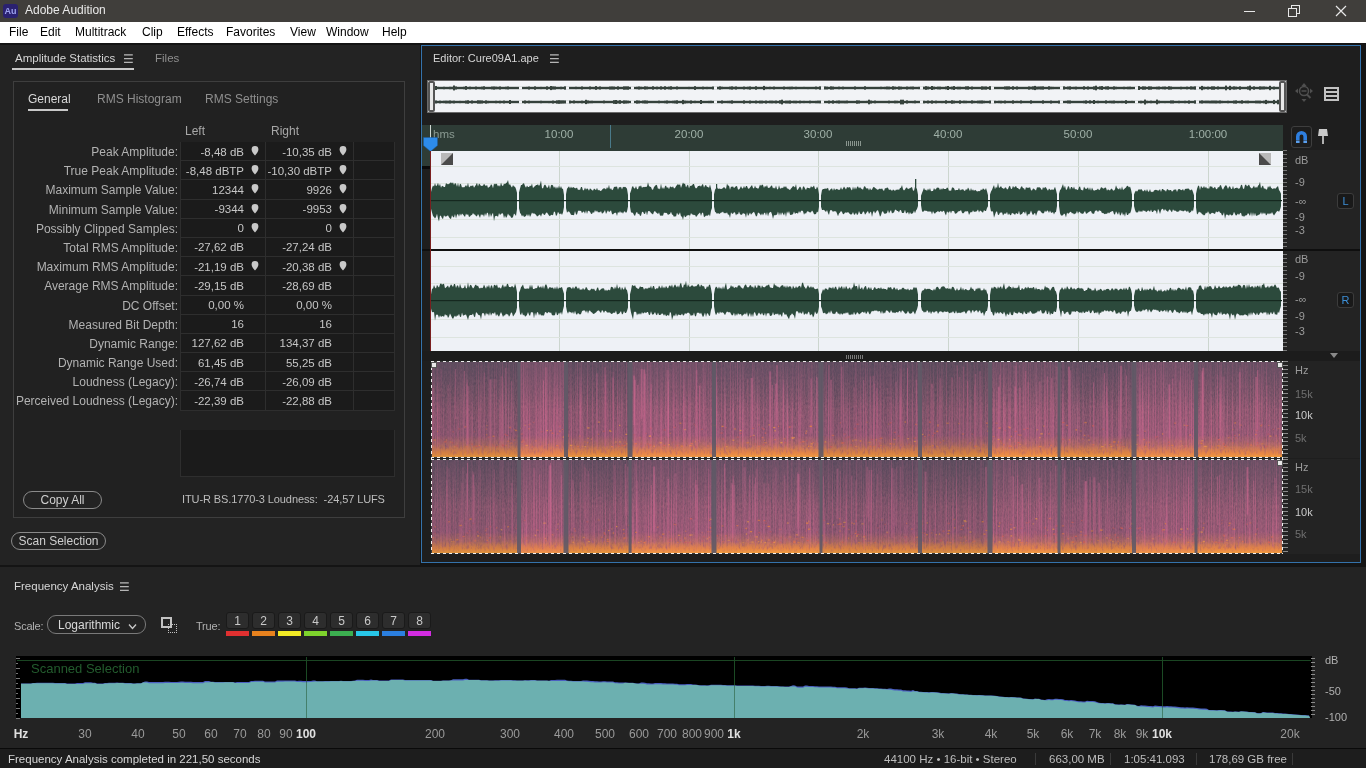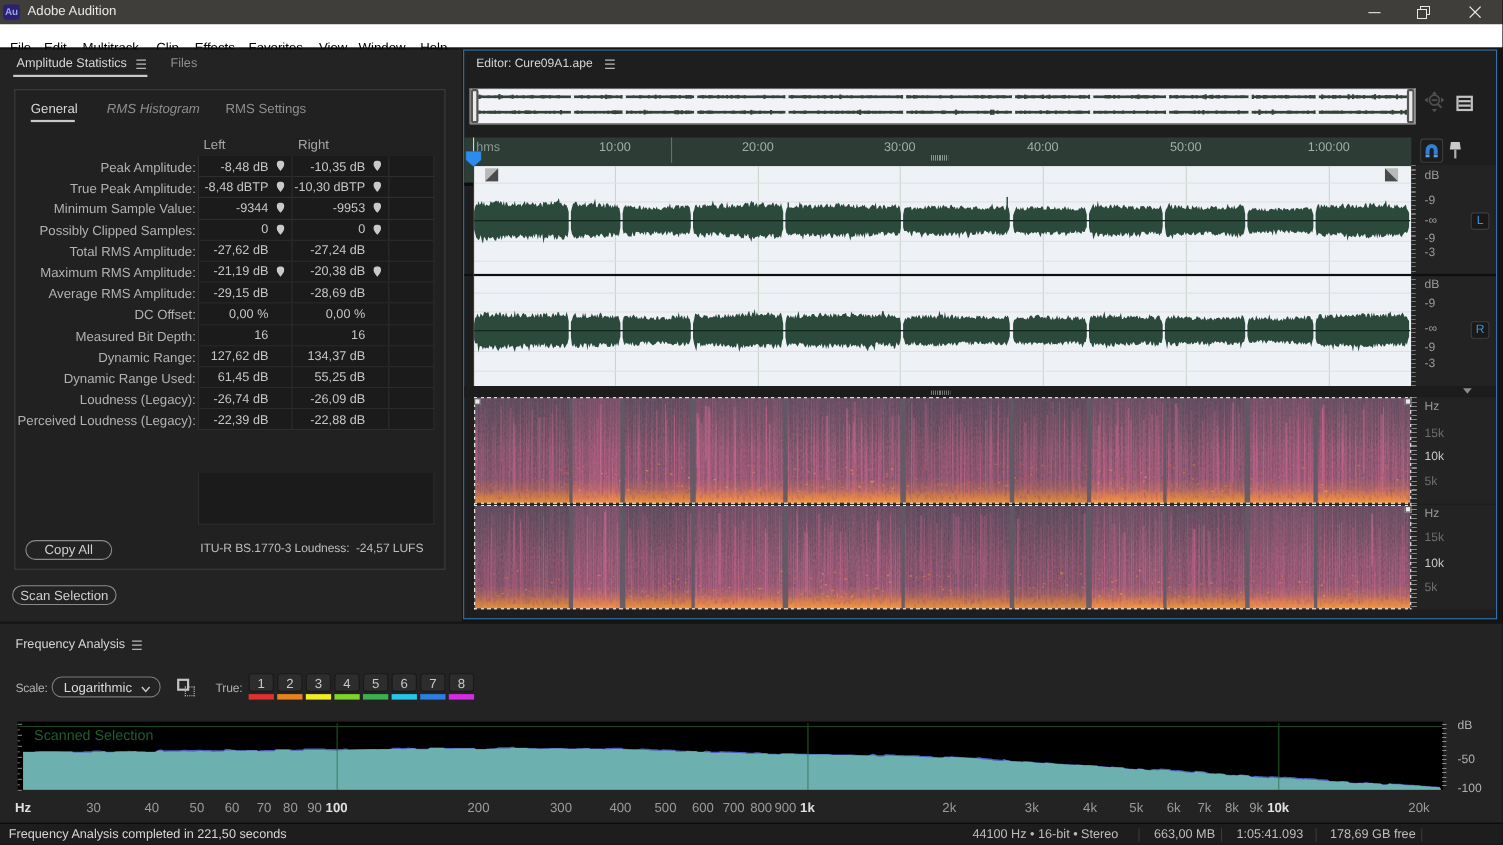--- a/index.html
+++ b/index.html
@@ -7,40 +7,40 @@
 
 #titlebar { position:absolute; left:0; top:0; width:1366px; height:22px; background:#403e3b; }
 #aulogo { position:absolute; left:3px; top:4px; width:15px; height:14px; background:#2a2170; border-radius:3px;
   color:#9da2ee; font-size:9px; font-weight:bold; text-align:center; line-height:14px; }
 #title { position:absolute; left:25px; top:3px; color:#e9e9e9; font-size:12px; }
 .winbtn { position:absolute; top:0; width:46px; height:22px; color:#e8e8e8; }
 #winmin { left:1226px; } #winmax { left:1270px; } #winclose { left:1318px; }
 
 #menubar { position:absolute; left:0; top:22px; width:1366px; height:21px; background:#ffffff; color:#000;
   font-size:12px; }
-#menubar span { position:absolute; top:14px;text-align:center; }
+#menubar span { position:absolute; top:3px;text-align:center; }
 
 .panel { position:absolute; background:#232323; }
 #leftpanel { left:0; top:45px; width:420px; height:520px; }
 #editorpanel { left:421px; top:45px; width:940px; height:518px; background:#1e1e1e; border:1px solid #3472ab; }
 #freqpanel { left:0; top:567px; width:1366px; height:181px; }
 
 .ptab { font-size:11.5px; color:#d6d6d6; position:absolute; }
 .ptab-in { font-size:11.5px; color:#8f8f8f; position:absolute; }
 .hamb { color:#b5b5b5; font-size:12px; position:absolute; }
 
 #lp-title { left:15px; top:52px; }
 #lp-underline { position:absolute; left:12px; top:68px; width:122px; height:2px; background:#c9c9c9; }
 #lp-hamb { left:123px; top:52px; }
 #lp-files { left:155px; top:52px; }
 
 #groupbox { position:absolute; left:13px; top:81px; width:392px; height:437px; border:1px solid #3e3e3e; background:#212121; }
 #tab-general { position:absolute; left:14px; top:10px; color:#d8d8d8; font-size:12px; }
 #tab-general-ul { position:absolute; left:14px; top:27px; width:40px; height:2px; background:#c9c9c9; }
-#tab-rmsh { position:absolute; left:83px; top:10px; color:#8f8f8f; font-size:12px;font-style:italic; }
+#tab-rmsh { position:absolute; left:83px; top:10px; color:#8f8f8f; font-size:12px; }
 #tab-rmss { position:absolute; left:191px; top:10px; color:#8f8f8f; font-size:12px; }
 
 #thead-left { position:absolute; left:171px; top:42px; color:#a8a8a8; font-size:12px; }
 #thead-right { position:absolute; left:257px; top:42px; color:#a8a8a8; font-size:12px; }
 
 #tbody { position:absolute; left:0px; top:60px; width:392px; }
 .trow { position:relative; height:19.2px; }
 .tlabel { position:absolute; right:228px; top:3px; color:#b2b2b2; font-size:12px; white-space:nowrap; }
 .tcell { position:absolute; top:0; height:100%; border-bottom:1px solid #2e2e2e; background:#1b1b1b; color:#c6c6c6; font-size:11.5px; }
 .tcell span:first-child { position:absolute; right:21px; top:3.5px; white-space:nowrap; }
@@ -207,20 +207,36 @@
         <div class="trow">
           <div class="tlabel">True Peak Amplitude:</div>
           <div class="tcell">
             <span>-8,48 dBTP</span>
             <span class="pinbox"><svg class="pin" width="8" height="10" viewBox="0 0 8 10">
                 <path d="M4 9.5 C2.2 7.2 0.6 5.6 0.6 3.4 A3.4 3.4 0 0 1 7.4 3.4 C7.4 5.6 5.8 7.2 4 9.5 Z" fill="#c9c9c9"></path>
               </svg></span>
           </div>
           <div class="tcell">
             <span>-10,30 dBTP</span>
+            <span class="pinbox"><svg class="pin" width="8" height="10" viewBox="0 0 8 10">
+                <path d="M4 9.5 C2.2 7.2 0.6 5.6 0.6 3.4 A3.4 3.4 0 0 1 7.4 3.4 C7.4 5.6 5.8 7.2 4 9.5 Z" fill="#c9c9c9"></path>
+              </svg></span>
+          </div>
+          <div class="tcell"></div>
+        </div>
+        <div class="trow">
+          <div class="tlabel">Maximum Sample Value:</div>
+          <div class="tcell">
+            <span>12344</span>
+            <span class="pinbox"><svg class="pin" width="8" height="10" viewBox="0 0 8 10">
+                <path d="M4 9.5 C2.2 7.2 0.6 5.6 0.6 3.4 A3.4 3.4 0 0 1 7.4 3.4 C7.4 5.6 5.8 7.2 4 9.5 Z" fill="#c9c9c9"></path>
+              </svg></span>
+          </div>
+          <div class="tcell">
+            <span>9926</span>
             <span class="pinbox"><svg class="pin" width="8" height="10" viewBox="0 0 8 10">
                 <path d="M4 9.5 C2.2 7.2 0.6 5.6 0.6 3.4 A3.4 3.4 0 0 1 7.4 3.4 C7.4 5.6 5.8 7.2 4 9.5 Z" fill="#c9c9c9"></path>
               </svg></span>
           </div>
           <div class="tcell"></div>
         </div>
         <div class="trow">
           <div class="tlabel">Minimum Sample Value:</div>
           <div class="tcell">
             <span>-9344</span>

